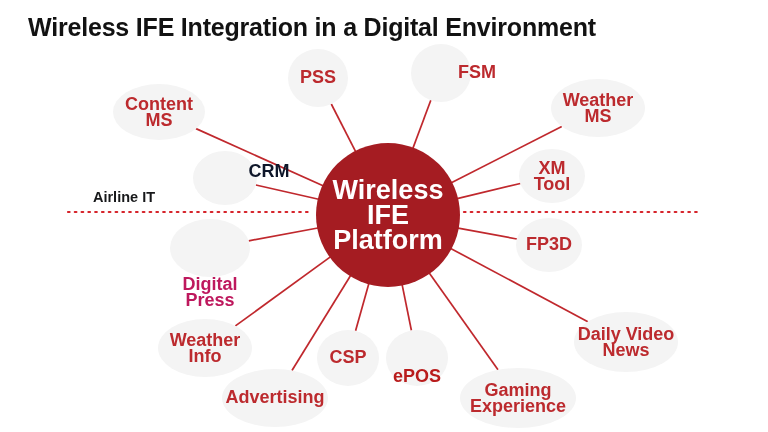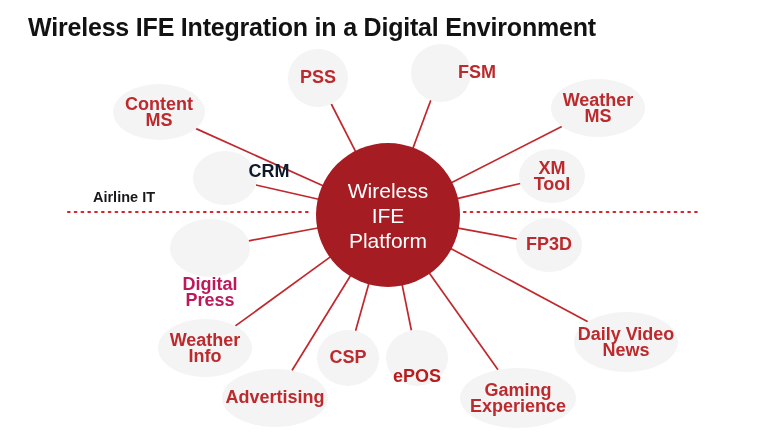--- a/index.html
+++ b/index.html
@@ -63,22 +63,22 @@
     font-size: 18px;
     line-height: 15.5px;
     white-space: pre-line;
     pointer-events: auto;
   }
   #hub-label {
     position: absolute;
     transform: translate(-50%, -50%);
     text-align: center;
     color: #ffffff;
-    font-weight: normal;
-    font-size: 21px;
+    font-weight: bold;
+    font-size: 27px;
     line-height: 25px;
     white-space: pre-line;
   }
   .zone-label {
     position: absolute;
     transform: translate(-50%, -50%);
     text-align: center;
     color: #17181a;
     font-weight: bold;
     font-size: 14.5px;

